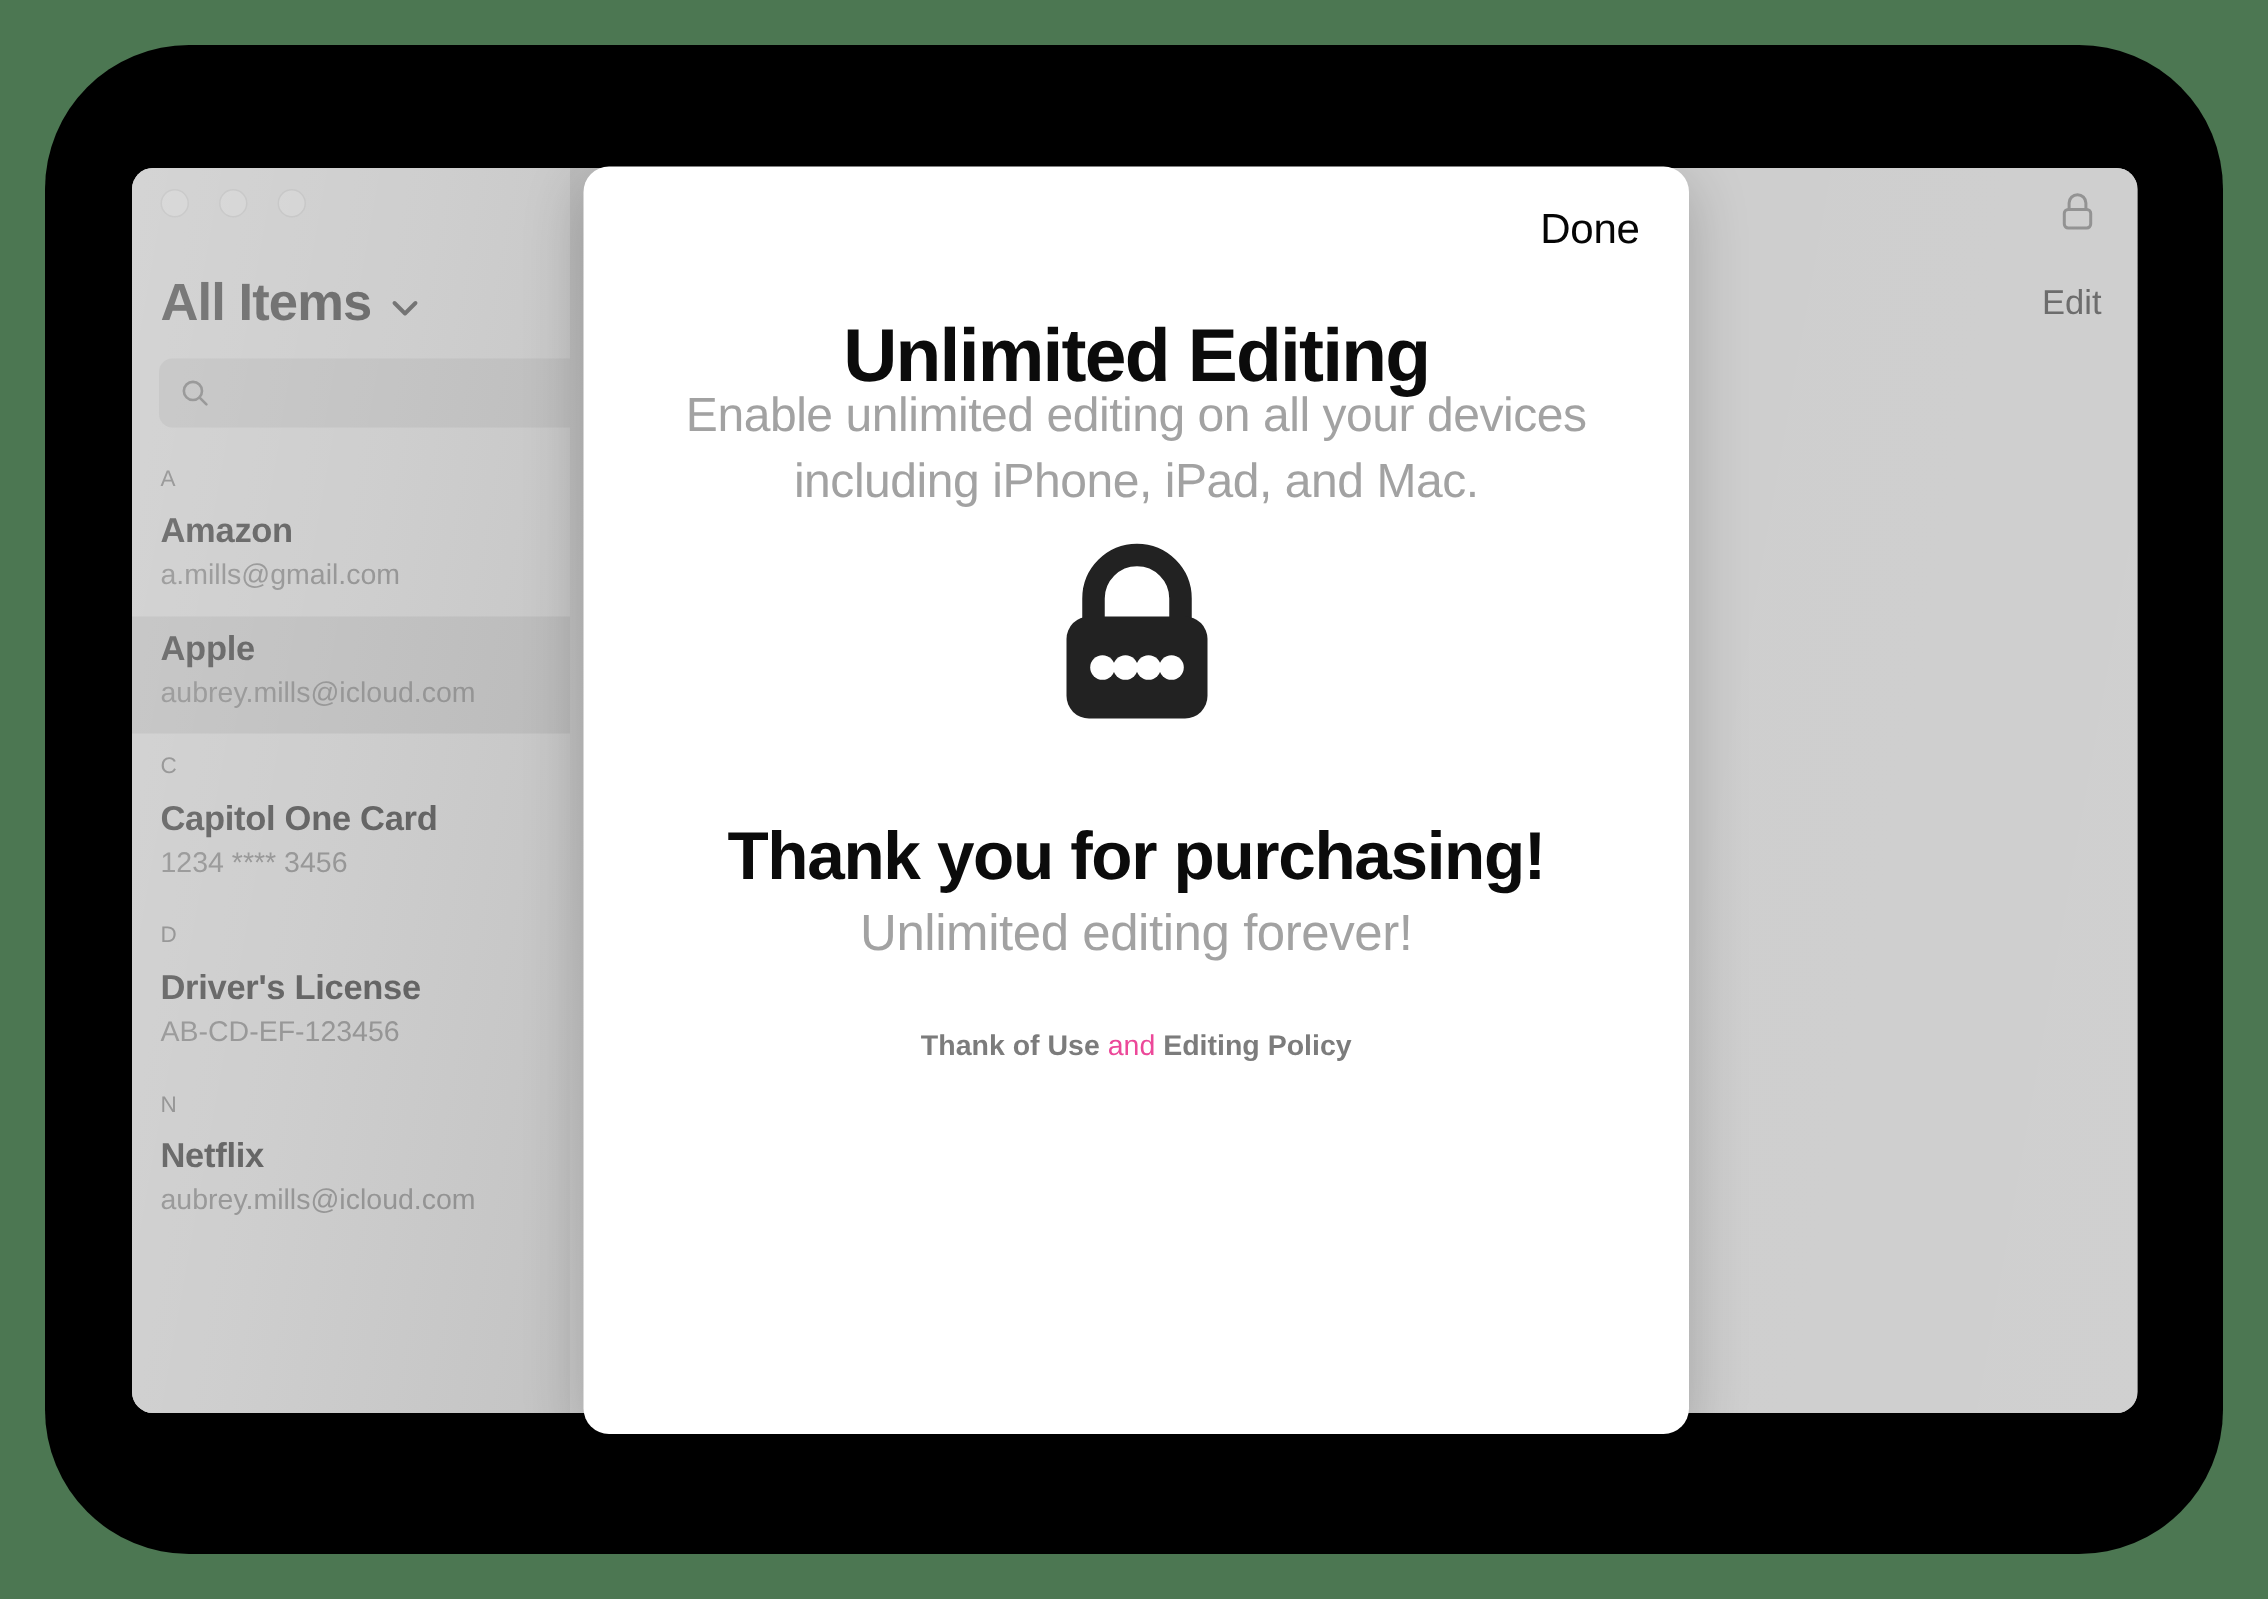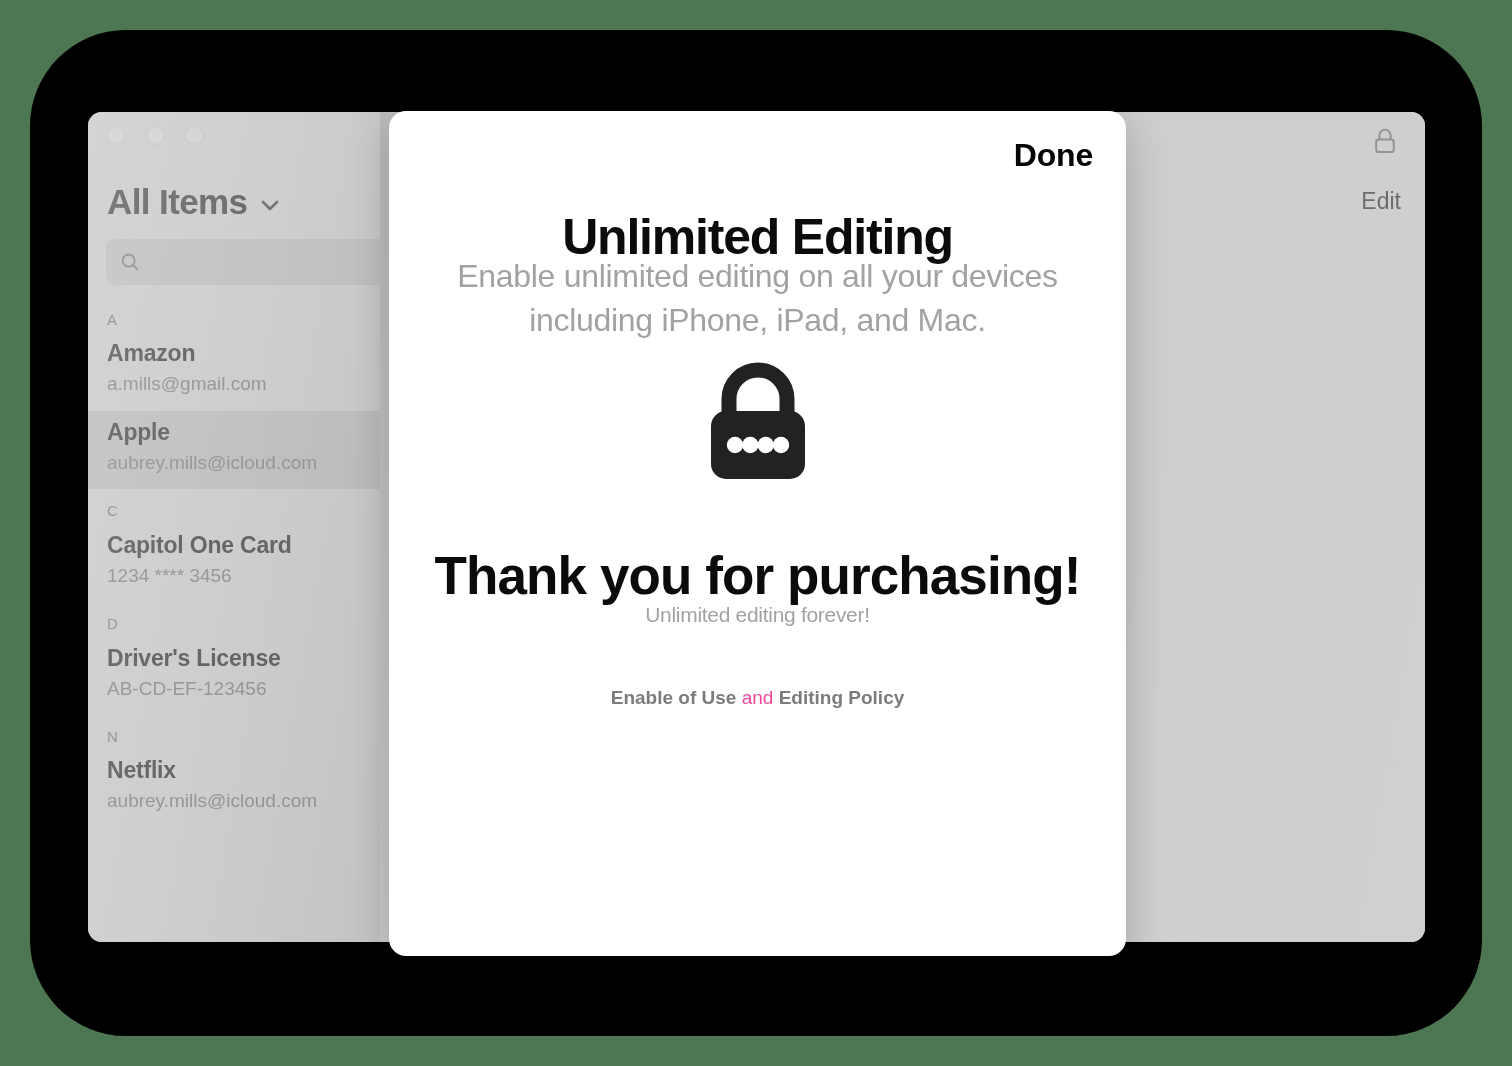--- a/index.html
+++ b/index.html
@@ -207,22 +207,22 @@
     height: 845px;
     background: #ffffff;
     border-radius: 17px;
     box-shadow: 0 10px 40px rgba(0,0,0,0.22);
   }
 
   #modal-done-button {
     position: absolute;
     right: 33px;
     top: 26px;
-    font-size: 32px;
-    font-weight: 700;
+    font-size: 28px;
+    font-weight: 400;
     color: #050505;
     letter-spacing: -0.2px;
   }
 
   #modal-headline {
     position: absolute;
     left: 0; right: 0;
     top: 73px;
     text-align: center;
     font-size: 50px;
@@ -249,32 +249,32 @@
     top: 248px;
     display: flex;
     justify-content: center;
   }
 
   #modal-thanks-title {
     position: absolute;
     left: 0; right: 0;
     top: 434px;
     text-align: center;
-    font-size: 53px;
+    font-size: 45px;
     font-weight: 700;
     color: #0b0b0b;
     letter-spacing: -0.9px;
   }
 
   #modal-thanks-sub {
     position: absolute;
     left: 0; right: 0;
     top: 492px;
     text-align: center;
-    font-size: 21px;
+    font-size: 34px;
     color: #a2a2a2;
     letter-spacing: -0.3px;
   }
 
   #modal-legal {
     position: absolute;
     left: 0; right: 0;
     top: 576px;
     text-align: center;
     font-size: 19px;
@@ -388,18 +388,18 @@
       <circle cx="63.7" cy="86" r="8.2" fill="#ffffff"></circle>
       <circle cx="79" cy="86" r="8.2" fill="#ffffff"></circle>
     </svg>
   </div>
 
   <div id="modal-thanks-title">Thank you for purchasing!</div>
 
   <div id="modal-thanks-sub">Unlimited editing forever!</div>
 
   <div id="modal-legal">
-    <span class="legal-link">Enable of Use</span>
+    <span class="legal-link">Thank of Use</span>
     <span class="legal-conjunction">and</span>
     <span class="legal-link">Editing Policy</span>
   </div>
 
 </div>
 
 </body></html>

